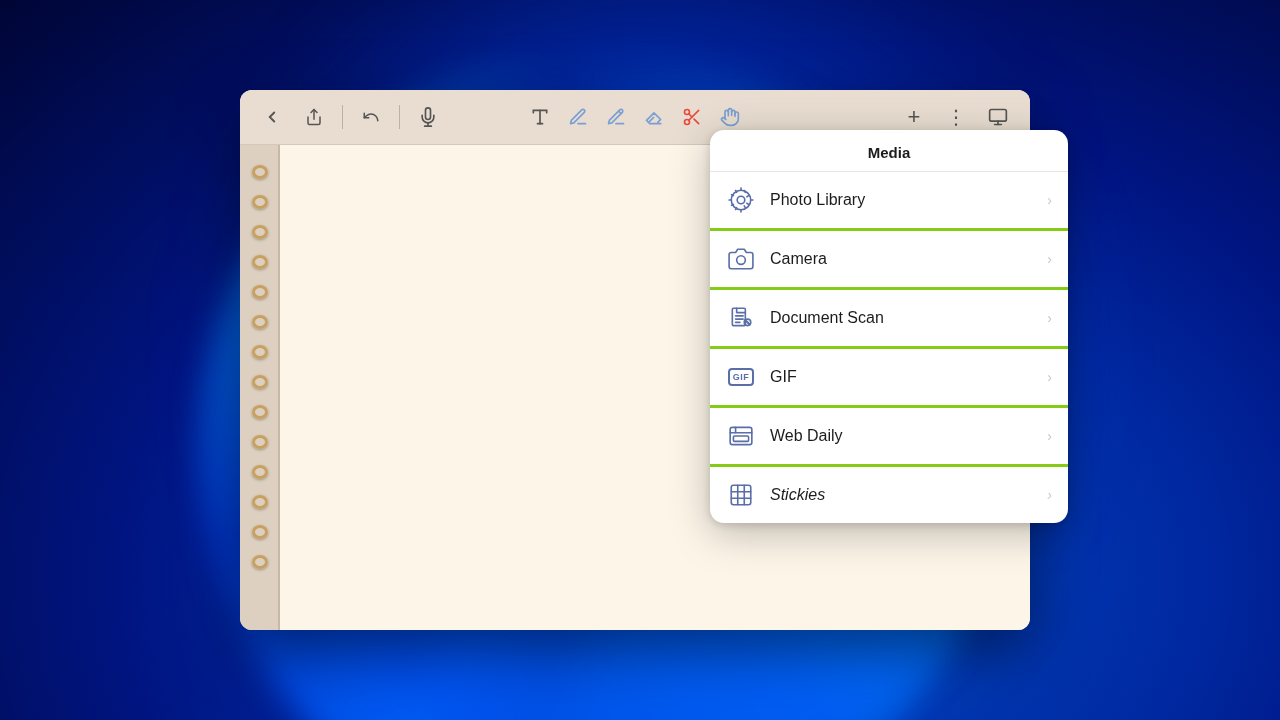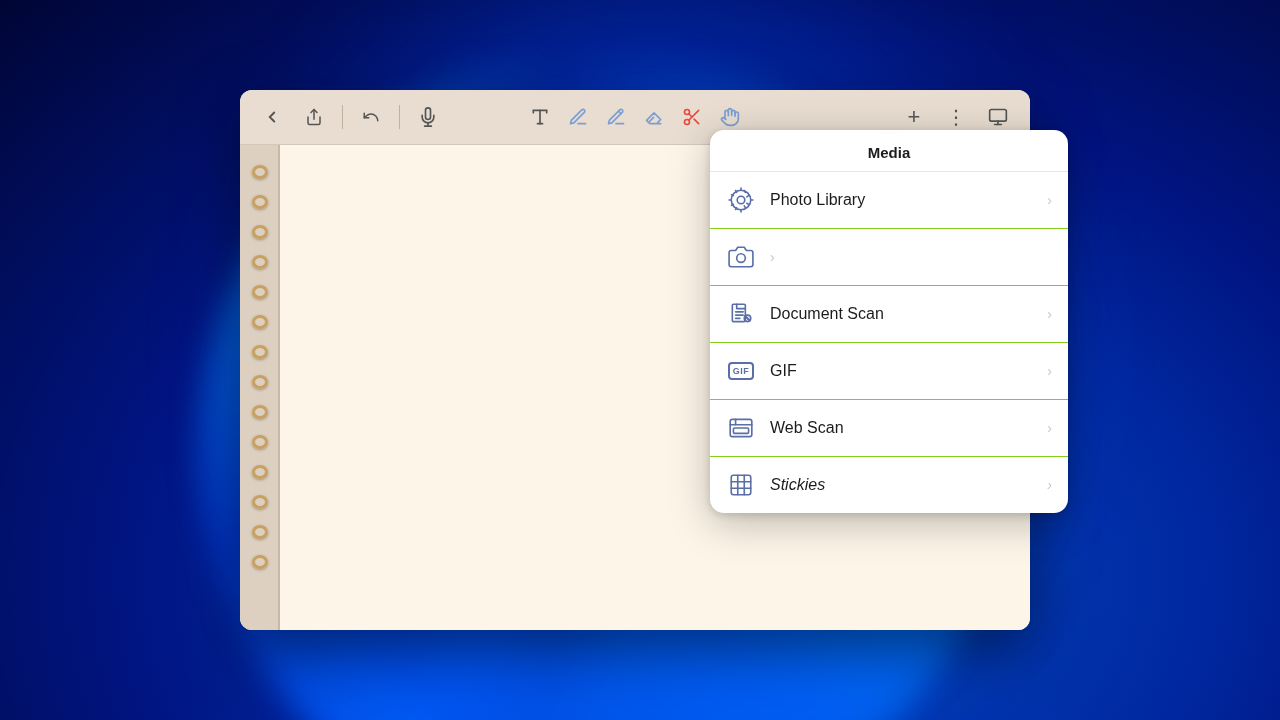--- a/index.html
+++ b/index.html
@@ -251,21 +251,21 @@
       font-weight: 600;
       color: #1c1c1e;
       border-bottom: 1px solid #e5e5ea;
     }
 
     .media-item {
       display: flex;
       align-items: center;
       padding: 13px 16px;
       cursor: pointer;
-      border-bottom: 1px solid #84cc16;
+      border-bottom: 3px solid #84cc16;
       transition: background 0.15s;
     }
 
     .media-item:last-child {
       border-bottom: none;
       font-style: italic;
     }
 
     .media-icon {
       width: 30px;
@@ -471,20 +471,21 @@
     <span class="media-chevron">›</span>
   </div>
 
   <div class="media-item">
     <div class="media-icon">
       <svg viewBox="0 0 24 24">
         <path d="M23 19a2 2 0 01-2 2H3a2 2 0 01-2-2V8a2 2 0 012-2h4l2-3h6l2 3h4a2 2 0 012 2z"></path>
         <circle cx="12" cy="13" r="4"></circle>
       </svg>
     </div>
+    <span class="media-label">Camera</span>
     <span class="media-chevron">›</span>
   </div>
 
   <div class="media-item">
     <div class="media-icon">
       <svg viewBox="0 0 24 24">
         <rect x="4" y="3" width="12" height="16" rx="1"></rect>
         <path d="M8 3v4h8"></path>
         <line x1="7" y1="10" x2="14" y2="10"></line>
         <line x1="7" y1="13" x2="14" y2="13"></line>
@@ -507,21 +508,21 @@
 
   <div class="media-item">
     <div class="media-icon">
       <svg viewBox="0 0 24 24">
         <rect x="2" y="4" width="20" height="16" rx="2"></rect>
         <line x1="2" y1="9" x2="22" y2="9"></line>
         <line x1="7" y1="4" x2="7" y2="9"></line>
         <rect x="5" y="12" width="14" height="5" rx="1"></rect>
       </svg>
     </div>
-    <span class="media-label">Web Scan</span>
+    <span class="media-label">Web Daily</span>
     <span class="media-chevron">›</span>
   </div>
 
   <div class="media-item">
     <div class="media-icon">
       <svg viewBox="0 0 24 24">
         <rect x="3" y="3" width="18" height="18" rx="2"></rect>
         <line x1="3" y1="9" x2="21" y2="9"></line>
         <line x1="3" y1="15" x2="21" y2="15"></line>
         <line x1="9" y1="3" x2="9" y2="21"></line>

